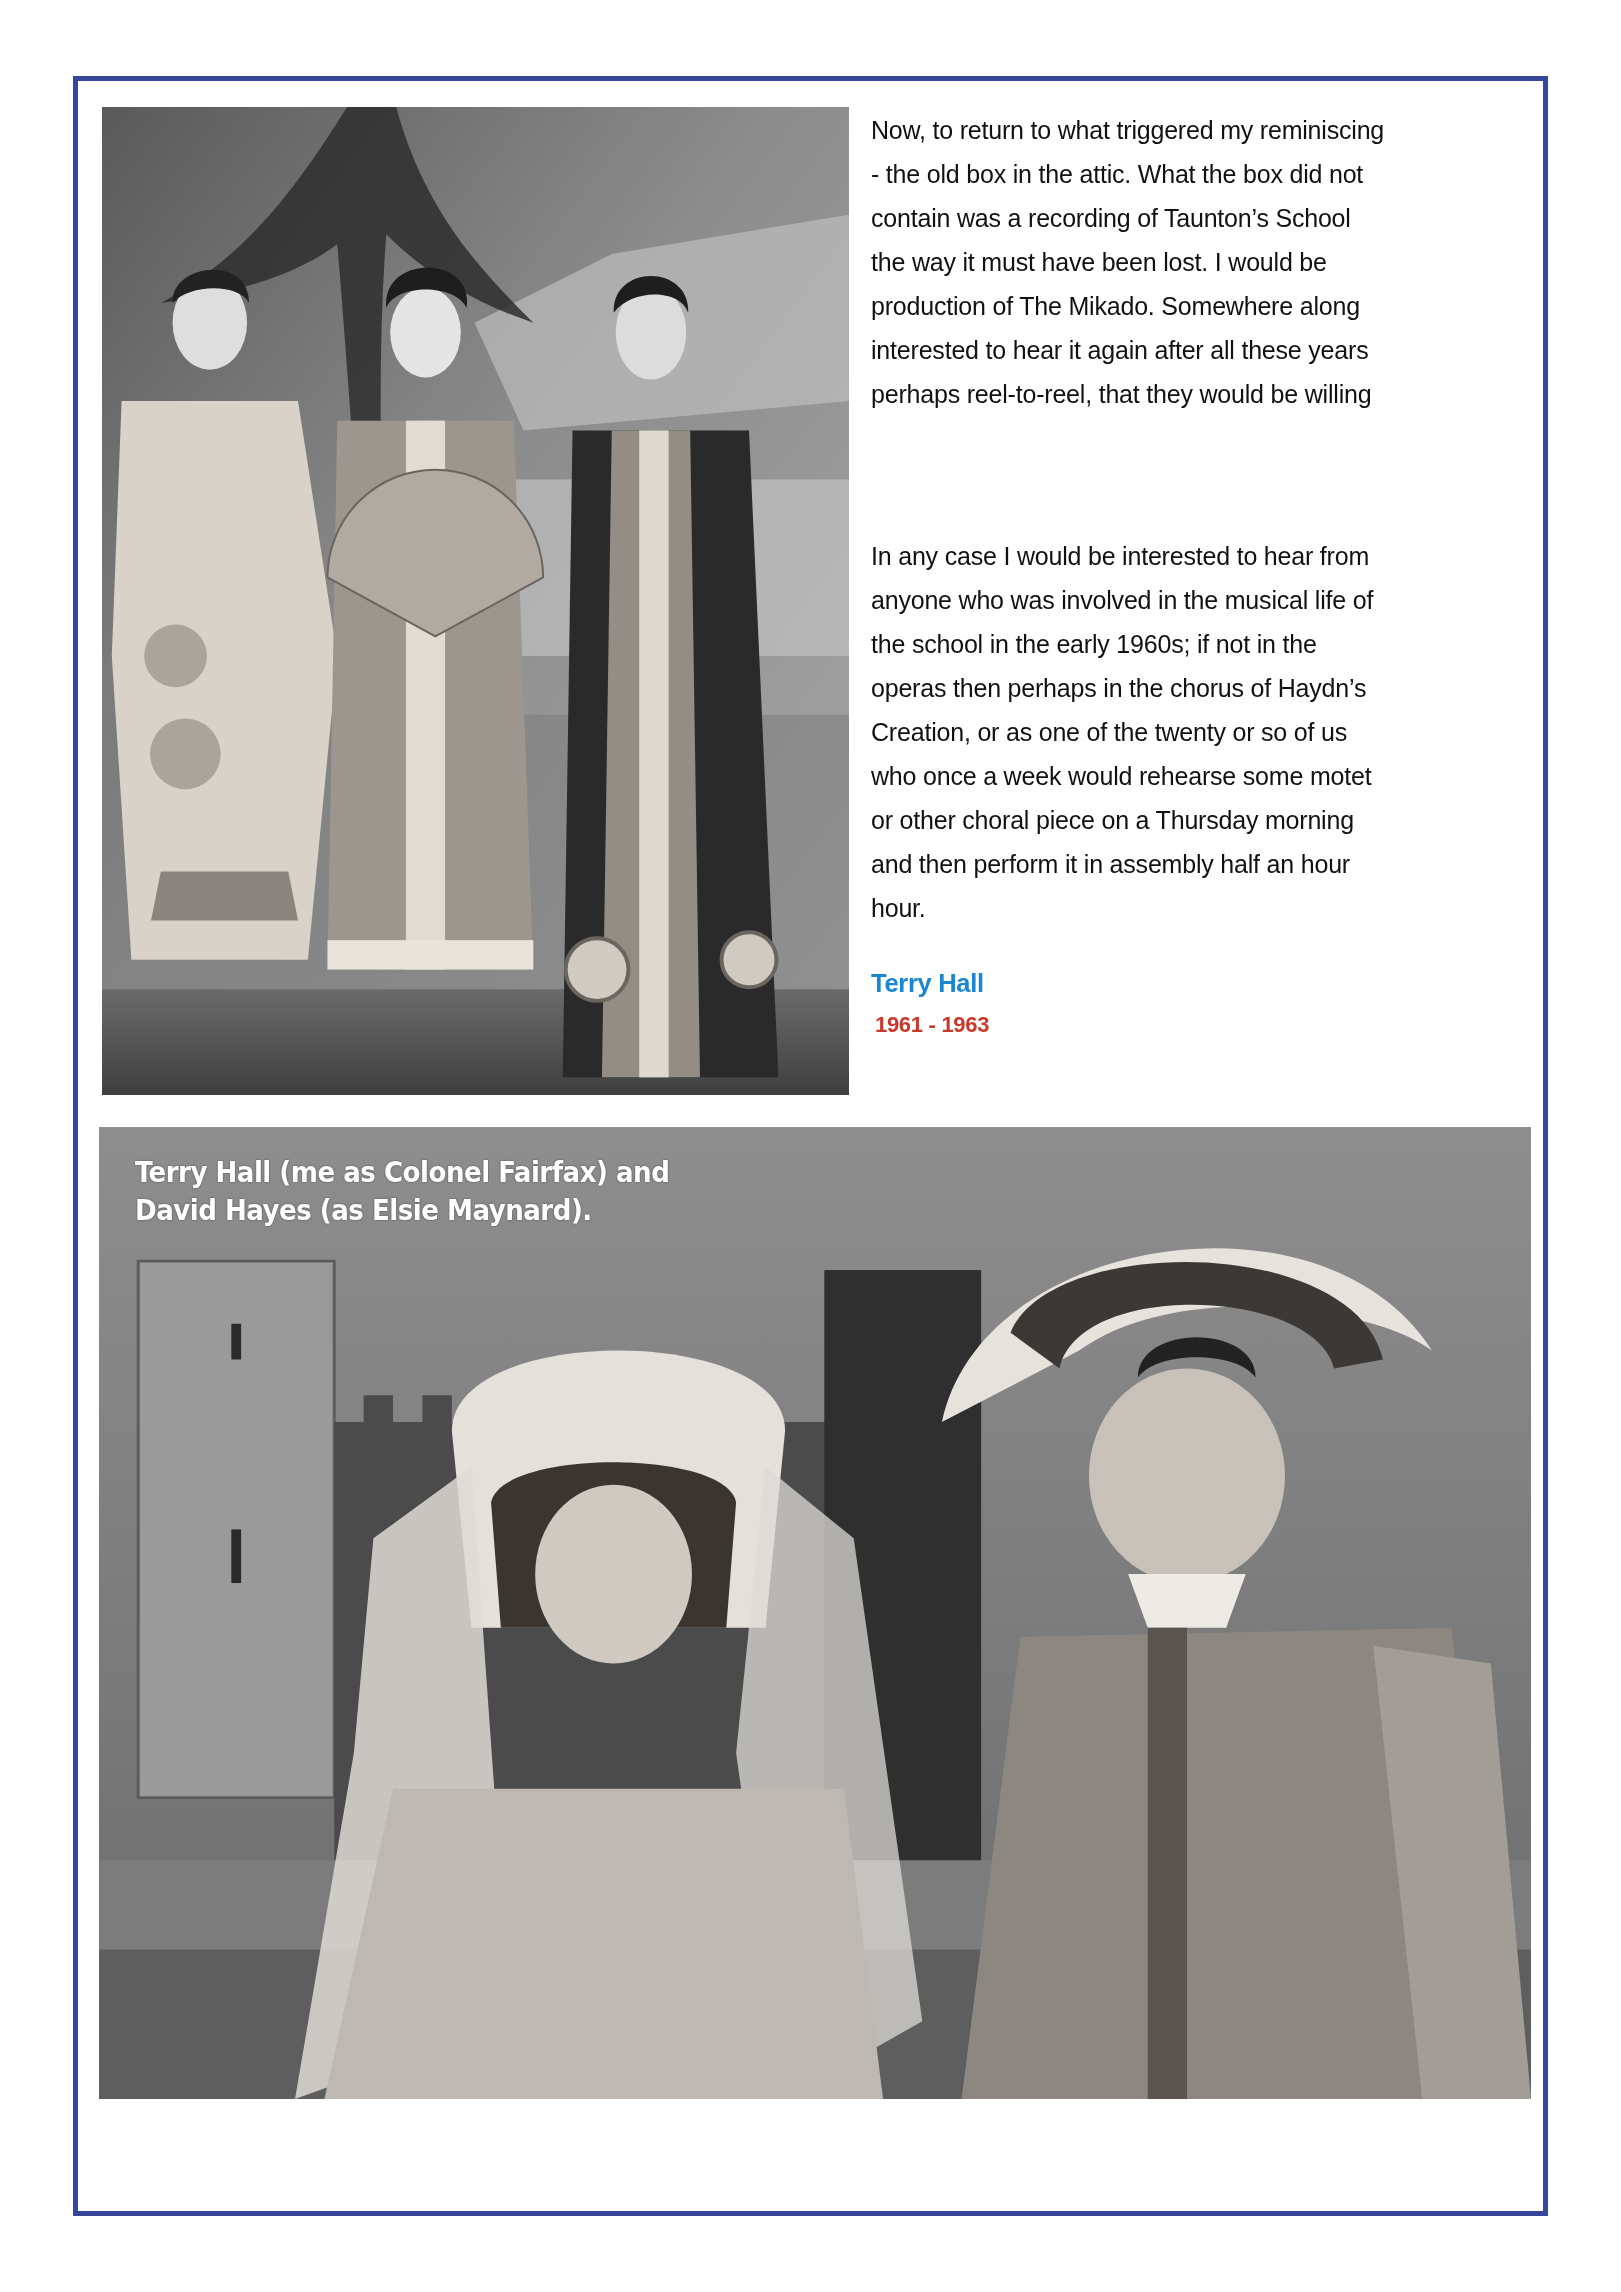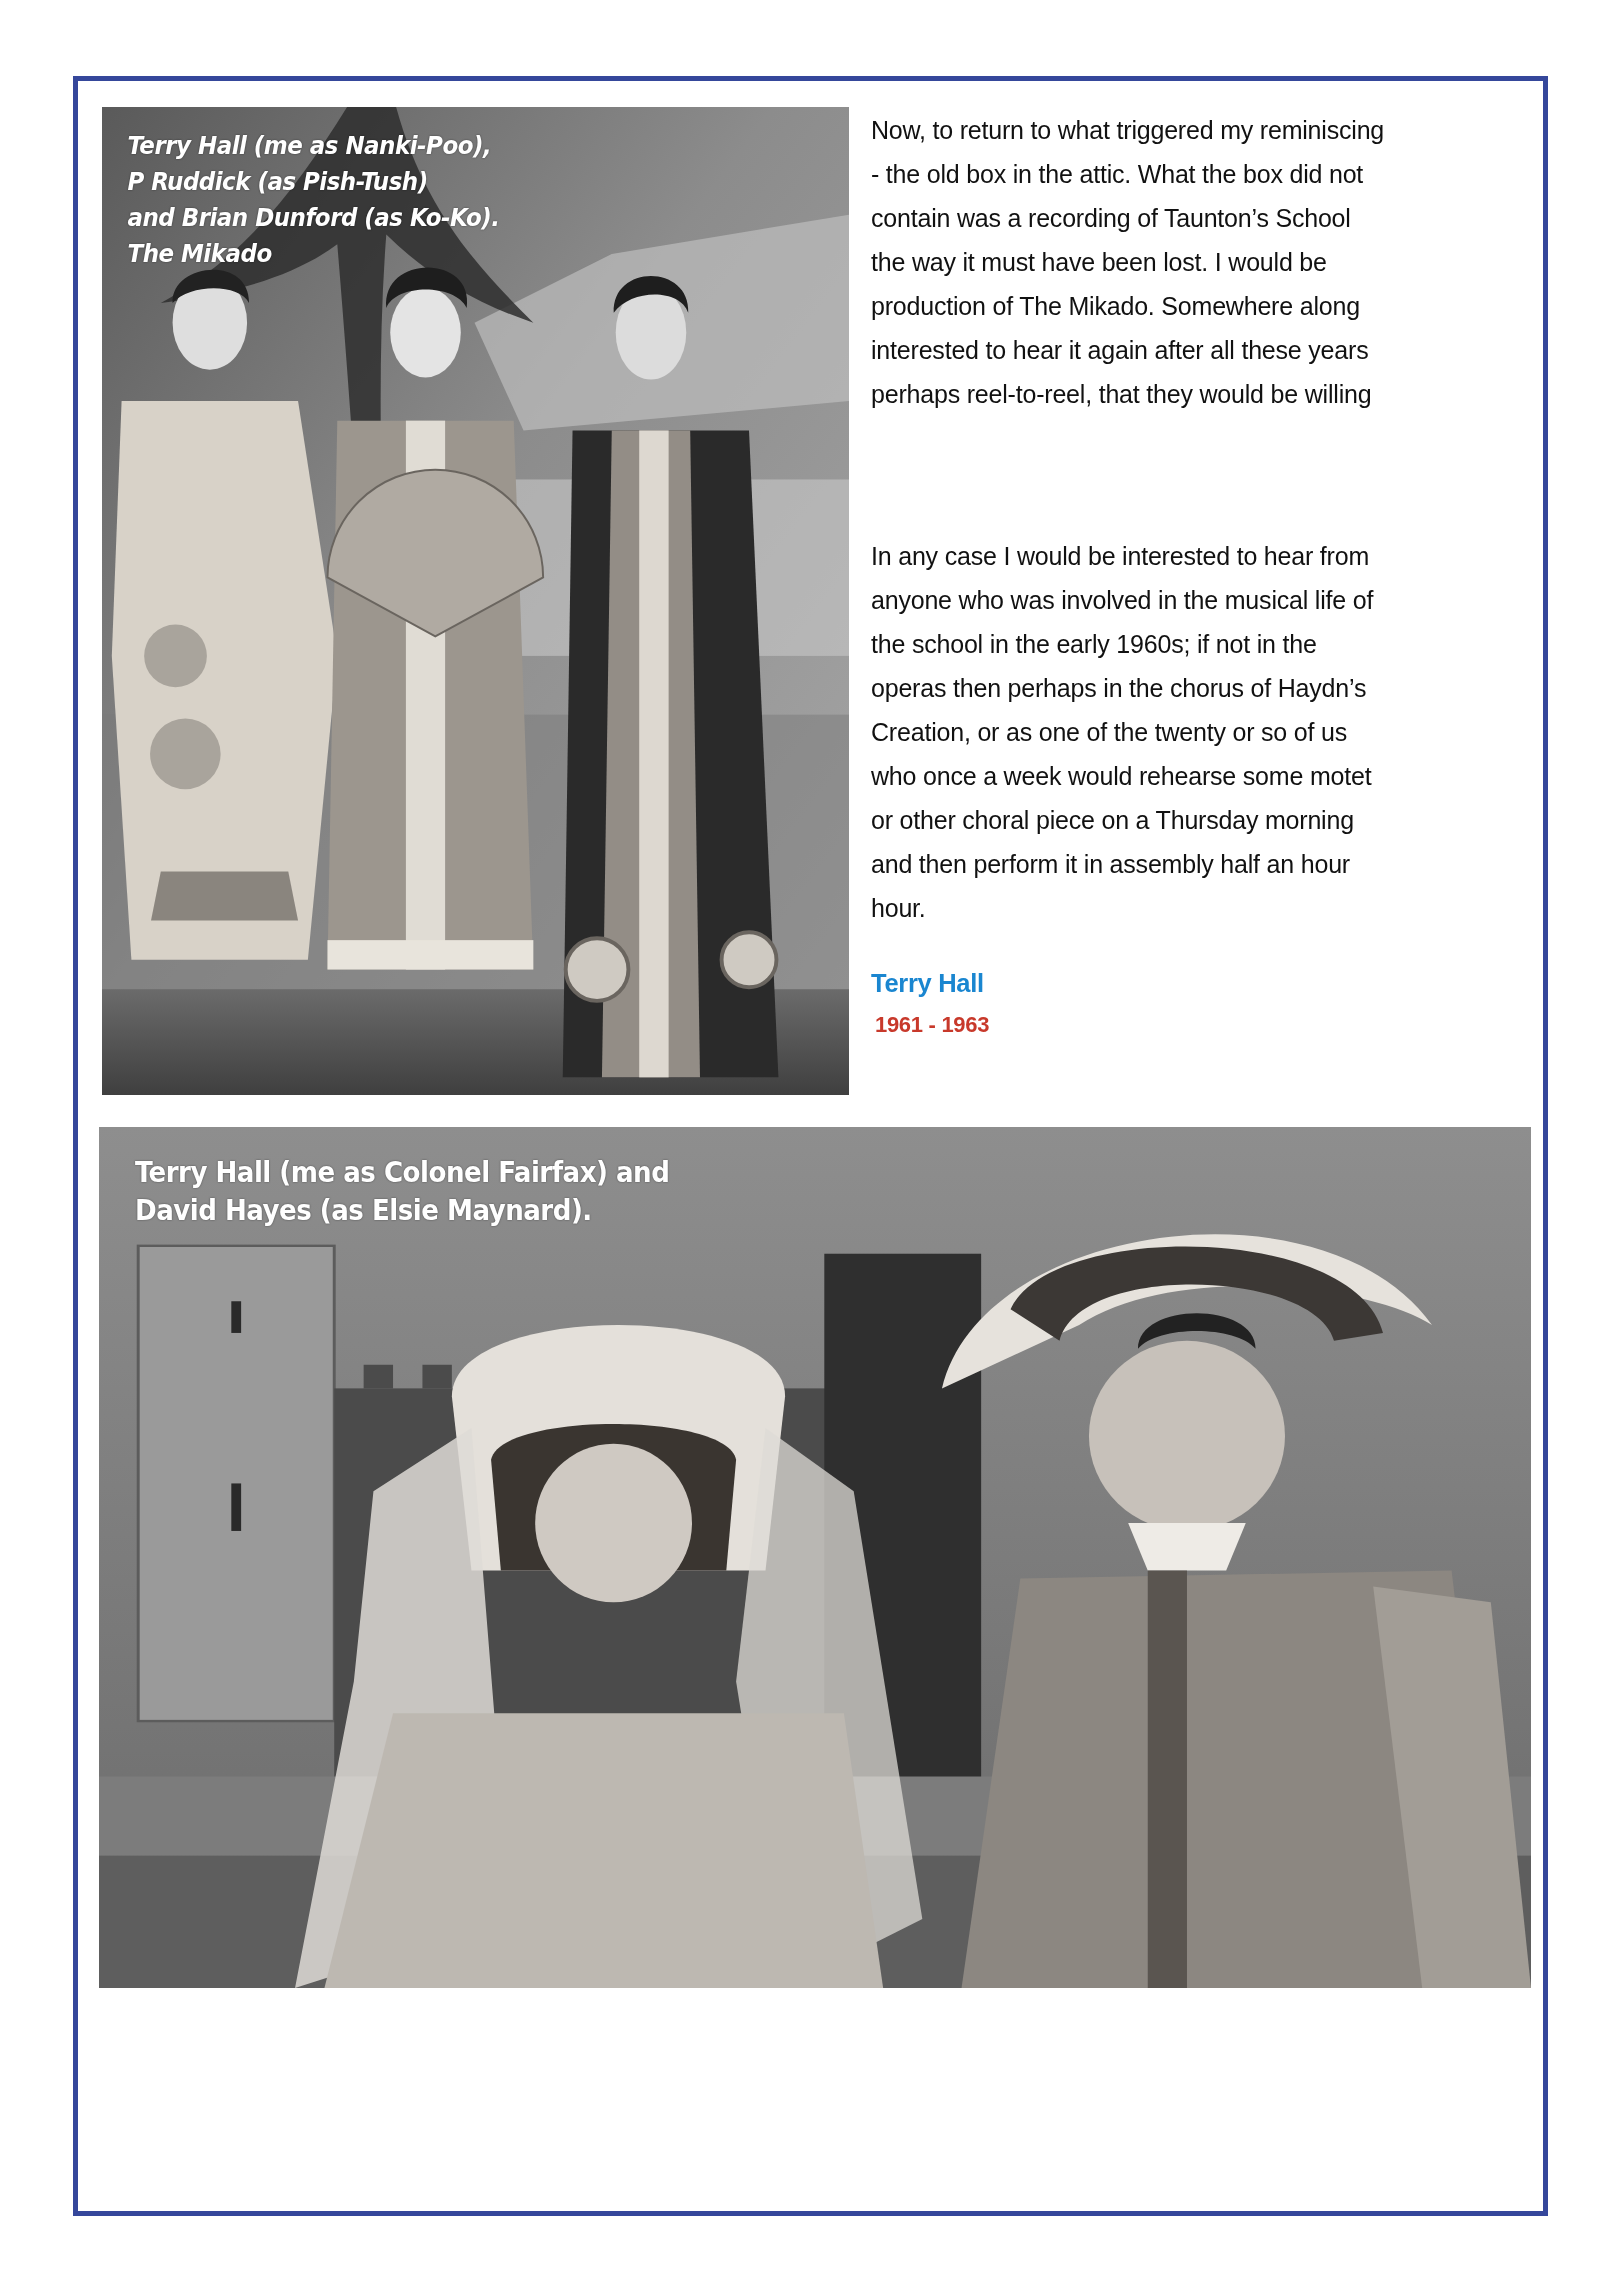--- a/index.html
+++ b/index.html
@@ -3,21 +3,21 @@
 <meta charset="utf-8">
 <style>
   html, body { margin:0; padding:0; background:#ffffff; }
   body { width:1621px; height:2293px; position:relative; overflow:hidden;
          font-family:"Liberation Sans", "DejaVu Sans", sans-serif; }
   .frame { position:absolute; left:73px; top:76px; width:1465px; height:2130px;
            border:5.9px solid #35479b; background:#fff; }
   .photo { position:absolute; overflow:hidden; }
   .photo svg { position:absolute; left:0; top:0; width:100%; height:100%; }
   .photo-top { left:102px; top:107px; width:747px; height:988px; }
-  .photo-bottom { left:99px; top:1127px; width:1432px; height:861px; }
+  .photo-bottom { left:99px; top:1127px; width:1432px; height:972px; }
   .caption { position:absolute; color:#ffffff; font-weight:bold;
              text-shadow:0 0 2px rgba(0,0,0,0.5); white-space:nowrap; }
   .caption-top { left:25.5px; top:19.6px; font-size:25.5px; line-height:36px; font-style:italic;
                  font-family:"DejaVu Sans Condensed","DejaVu Sans", sans-serif; letter-spacing:-0.5px; }
   .caption-bottom { left:36px; top:25.5px; font-size:29px; line-height:38px;
                     font-family:"DejaVu Sans Condensed","DejaVu Sans", sans-serif; letter-spacing:-0.5px; }
   .caption div { display:block; }
   .body-text { position:absolute; left:871px; width:647px; color:#111;
                font-size:25px; line-height:44px; letter-spacing:-0.2px; }
   .para1 { top:108px; }
@@ -72,26 +72,20 @@
     <rect x="230" y="850" width="210" height="30" fill="#e8e4dc"></rect>
 
     <ellipse cx="560" cy="230" rx="36" ry="48" fill="#dcdcdc"></ellipse>
     <path d="M522 210 C520 160 600 160 598 210 C590 185 540 185 522 210Z" fill="#1e1e1e"></path>
     <path d="M480 330 L660 330 L690 990 L470 990 Z" fill="#2a2a2a"></path>
     <path d="M520 330 L600 330 L610 990 L510 990 Z" fill="#9e9890" opacity="0.9"></path>
     <rect x="548" y="330" width="30" height="660" fill="#ddd8d0"></rect>
     <circle cx="505" cy="880" r="32" fill="#cfcac2" stroke="#6a655f" stroke-width="4"></circle>
     <circle cx="660" cy="870" r="28" fill="#cfcac2" stroke="#6a655f" stroke-width="4"></circle>
   </svg>
-  <div class="caption caption-top">
-    <div>Terry Hall (me as Nanki-Poo),</div>
-    <div>P Ruddick (as Pish-Tush)</div>
-    <div>and Brian Dunford (as Ko-Ko).</div>
-    <div>The Mikado</div>
-  </div>
 </div>
 
 <div class="body-text para1">
   <div>Now, to return to what triggered my reminiscing</div>
   <div>- the old box in the attic. What the box did not</div>
   <div>contain was a recording of Taunton’s School</div>
   <div>the way it must have been lost. I would be</div>
   <div>production of The Mikado. Somewhere along</div>
   <div>interested to hear it again after all these years</div>
   <div>perhaps reel-to-reel, that they would be willing</div>

